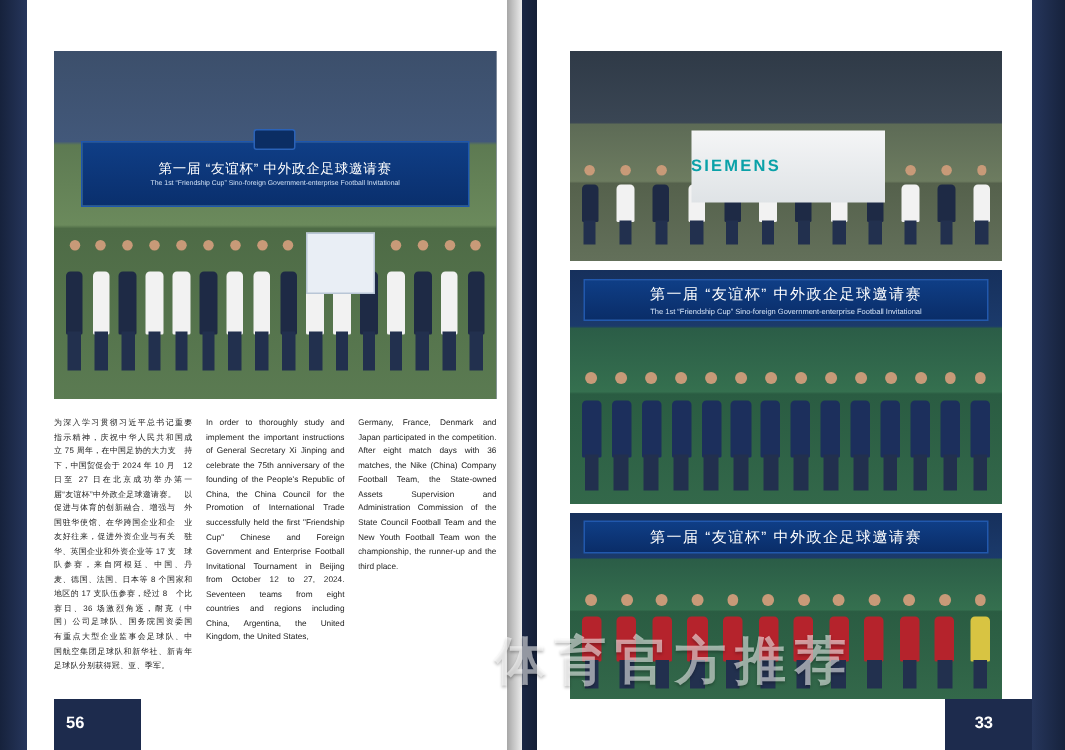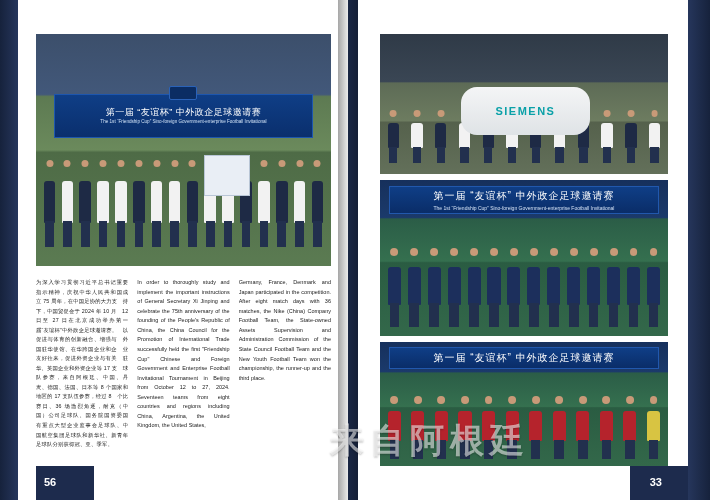--- a/index.html
+++ b/index.html
@@ -244,22 +244,21 @@
   }
   .flag-white {
     position: absolute;
     left: 28%;
     top: 38%;
     width: 45%;
     height: 34%;
     background: linear-gradient(to bottom, #f4f5f6, #dfe3e6);
     display: flex;
     align-items: center;
-    justify-content: center;
-    border-radius: 16px;
+    justify-content: flex-start;
   }
   .flag-white .txt {
     color: #0aa1a8;
     font-size: 11px;
     letter-spacing: 1.5px;
     font-weight: bold;
   }
 
   .pitch-blue {
     position: absolute; inset: 0;
@@ -657,14 +656,14 @@
             <div class="body"></div>
             <div class="legs"></div>
           </div>
       </div>
     </div>
 
     <div class="pagebar-right"></div>
     <div class="page-number right">33</div>
   </div>
 
-  <div class="watermark">来自阿根廷</div>
+  <div class="watermark">体育官方推荐</div>
 </div>
 
 </body></html>

